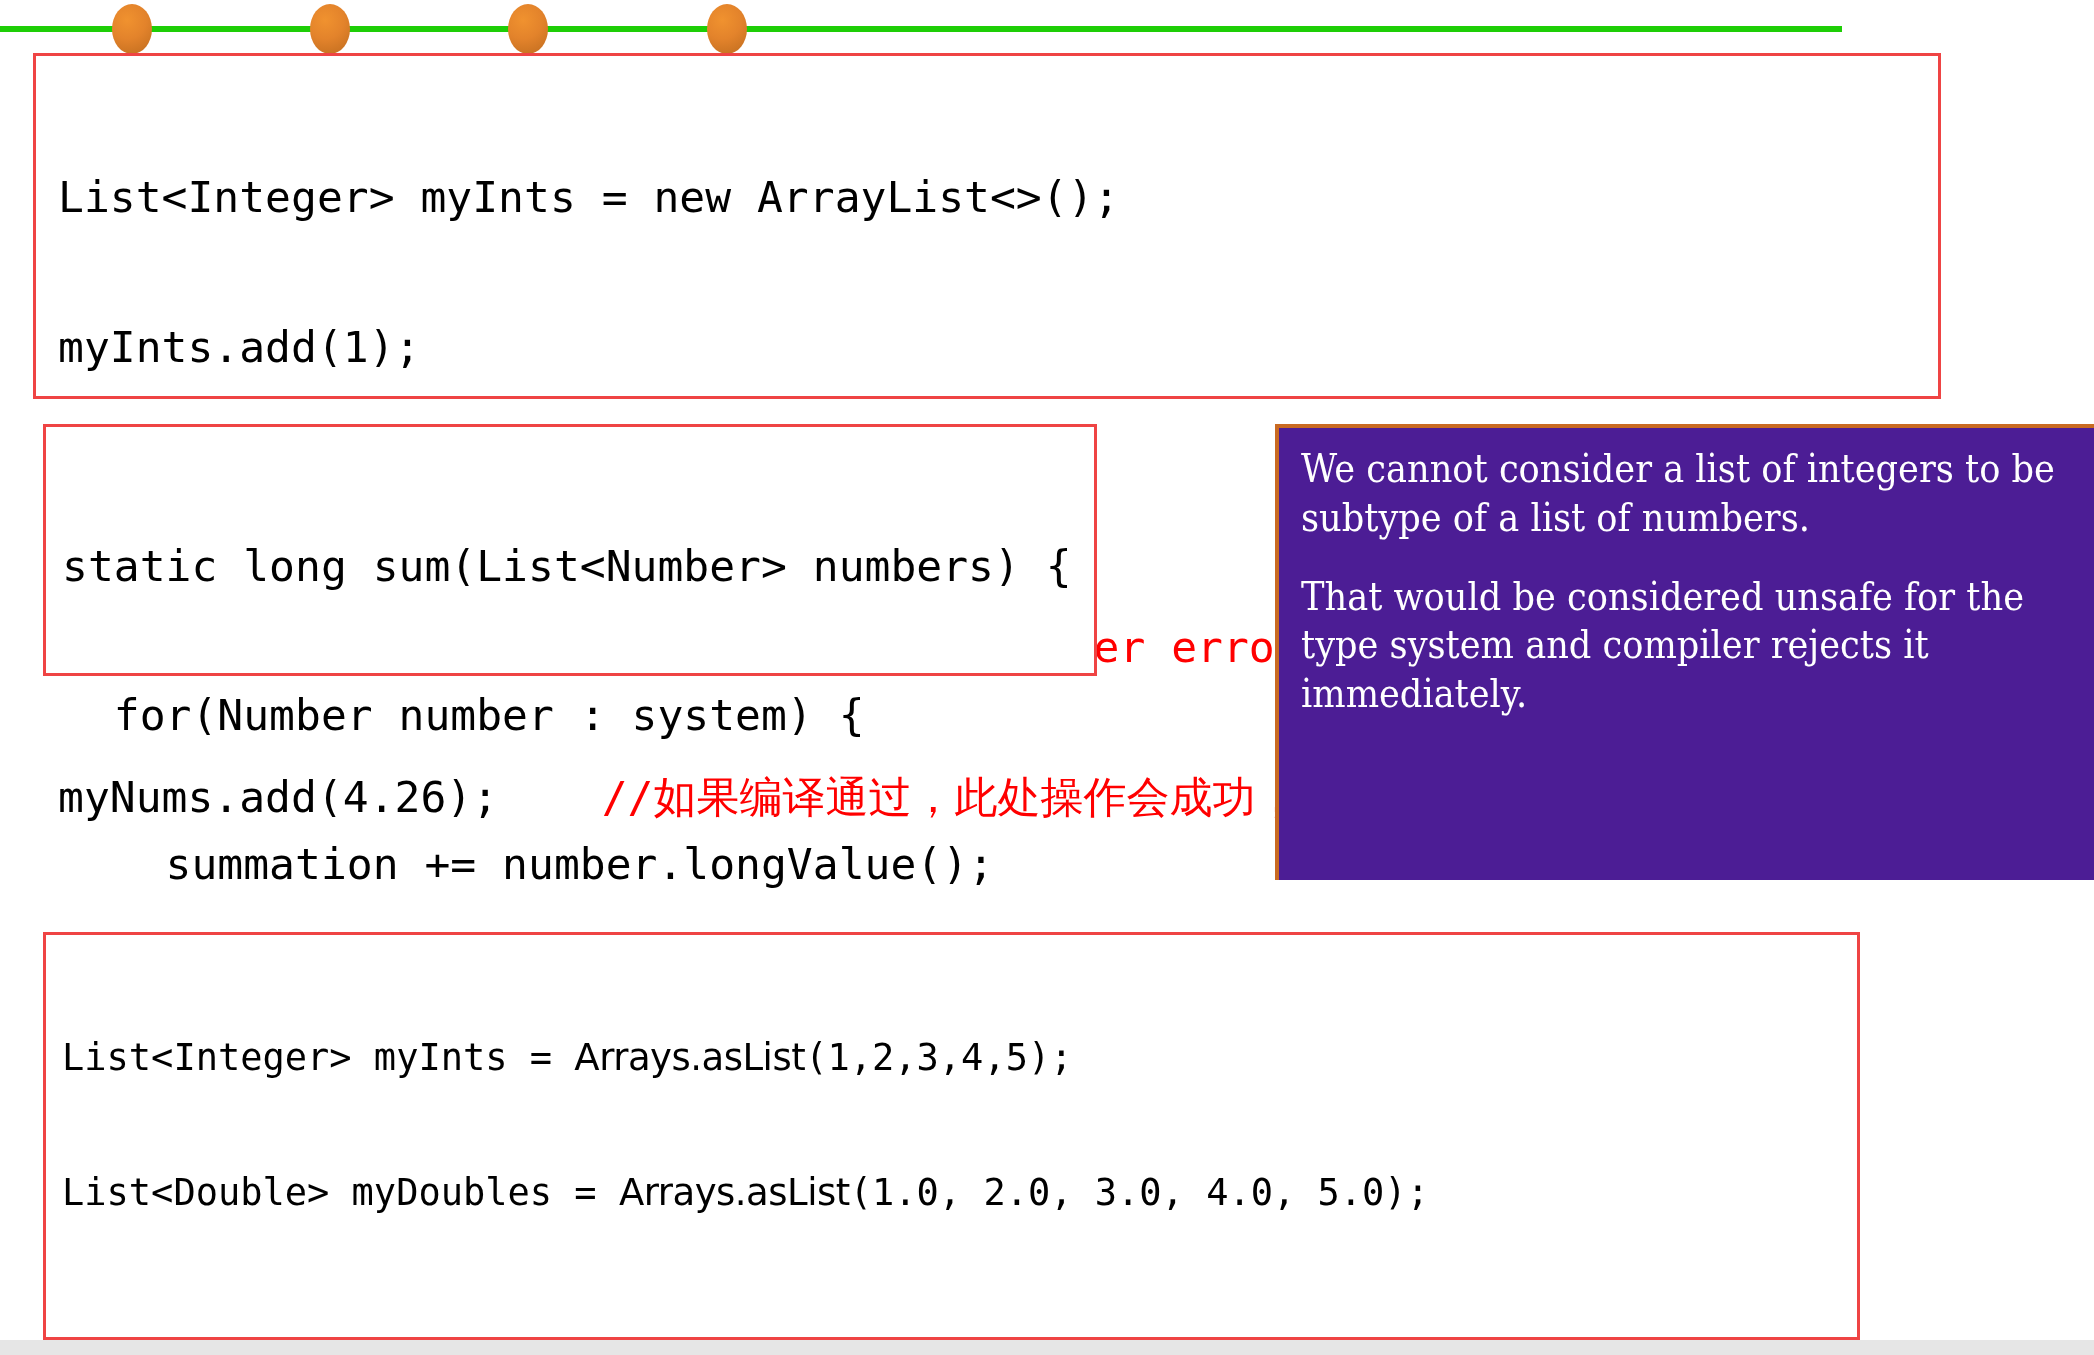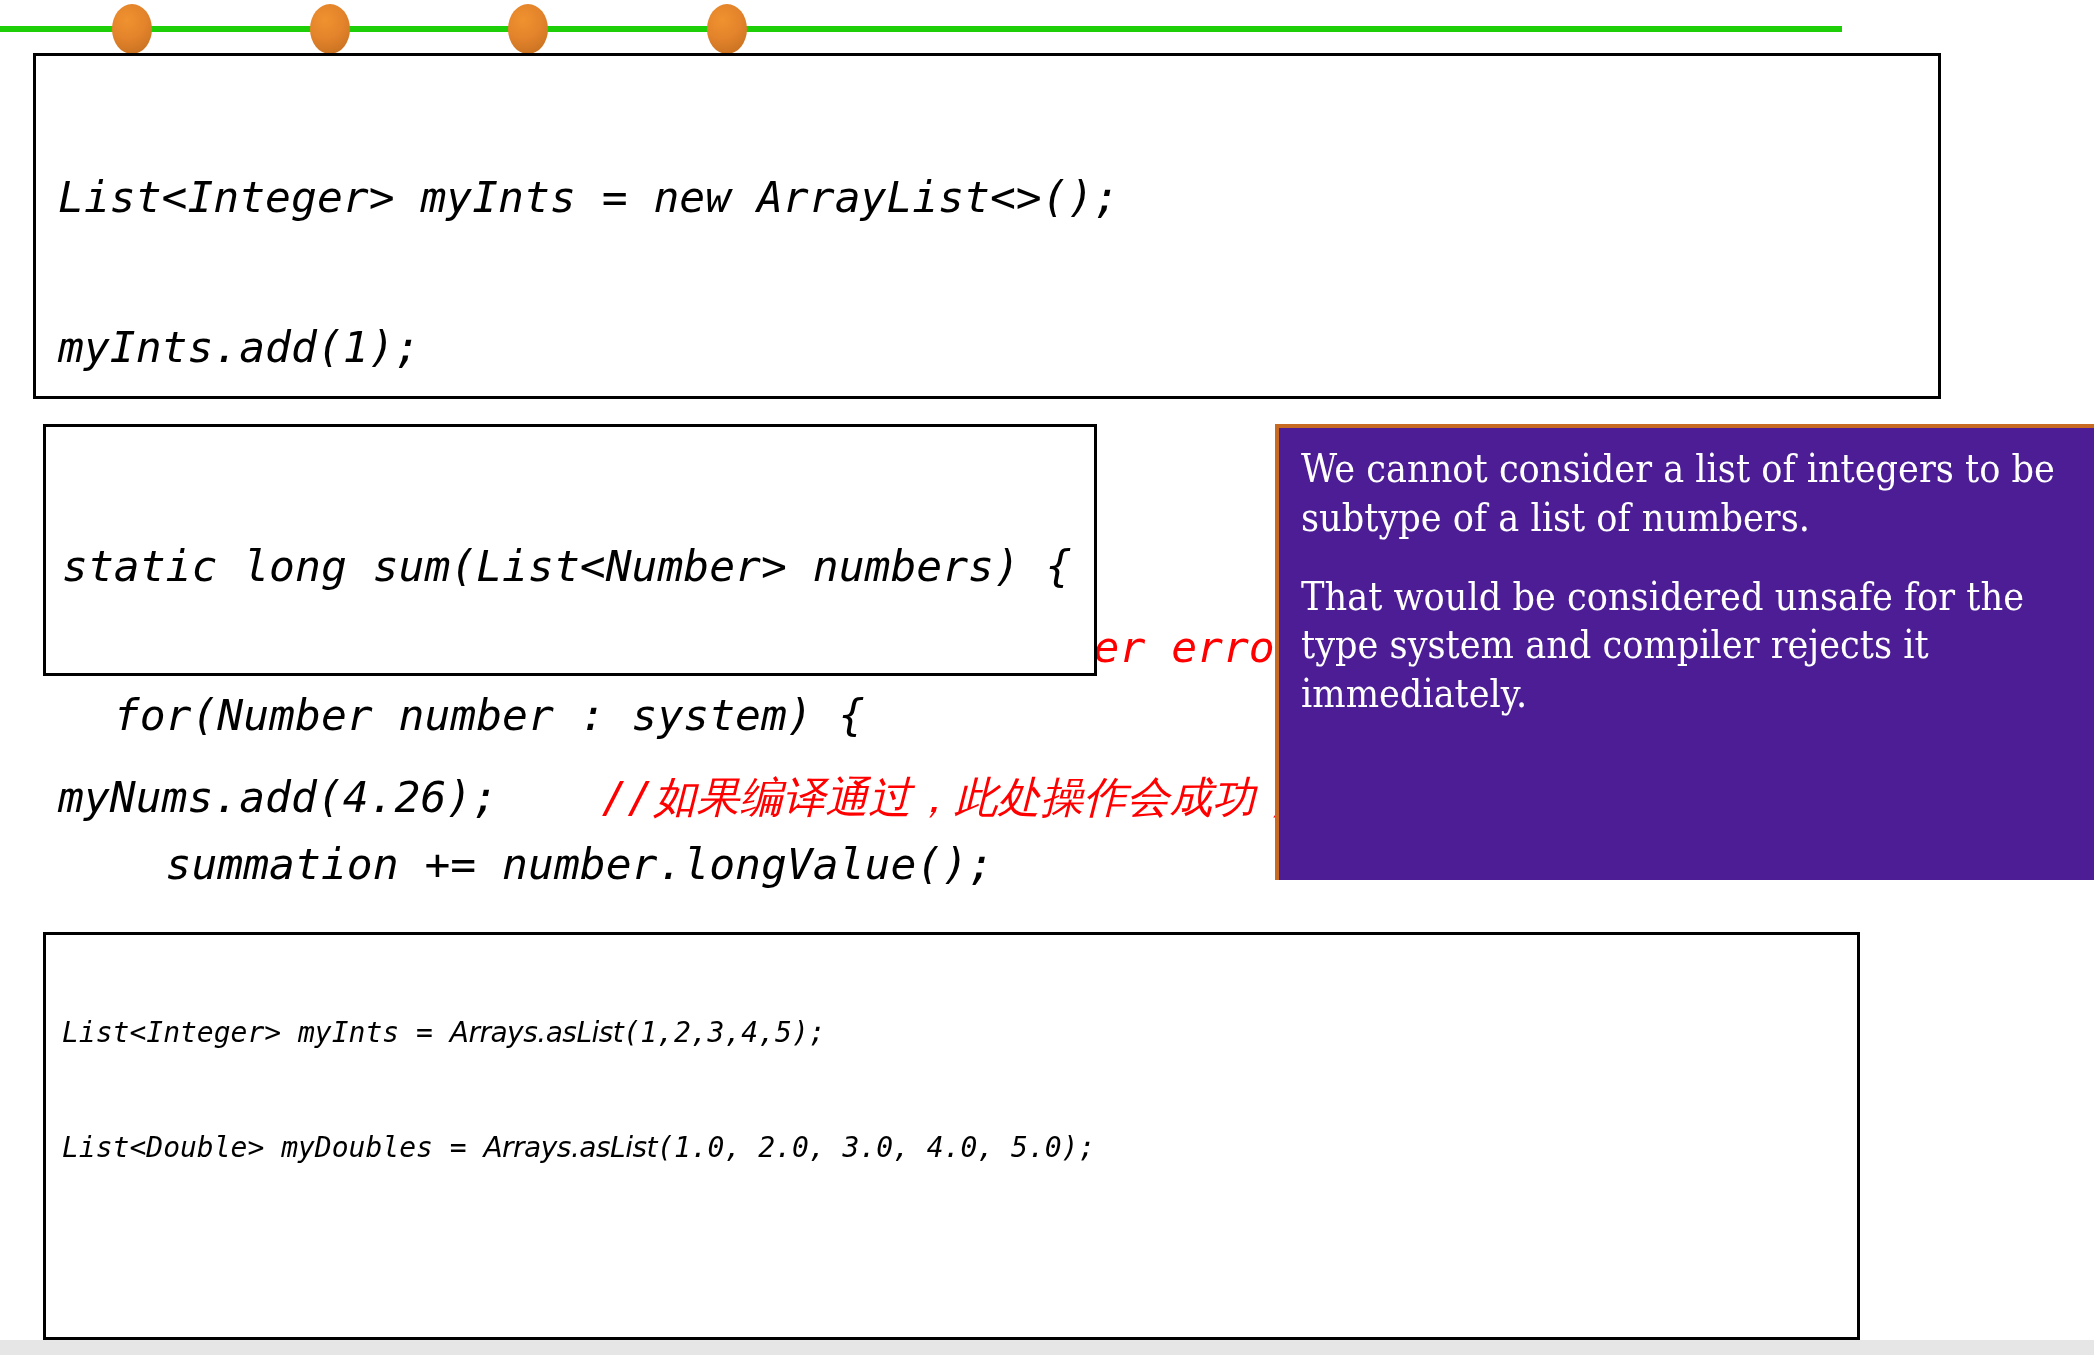--- a/index.html
+++ b/index.html
@@ -40,27 +40,26 @@
     background: radial-gradient(circle at 38% 32%, #F0922F 0%, #E3832B 45%, #BE6B1E 100%);
   }
   .decor-dot.d1 { left: 112px; }
   .decor-dot.d2 { left: 310px; }
   .decor-dot.d3 { left: 508px; }
   .decor-dot.d4 { left: 707px; }
 
   
   .code-box {
     position: absolute;
-    border: 3px solid #000000;
+    border: 3px solid #ef4444;
     background: #ffffff;
     box-sizing: border-box;
     font-family: "DejaVu Sans Mono", monospace;
     color: #000000;
     white-space: pre;
-    font-style: italic;
   }
   .code-line {
     white-space: pre;
     line-height: 1.0;
   }
   .cmt { color: #FF0000; }
   .prop { font-family: "DejaVu Sans", sans-serif; letter-spacing: -0.5px; }
 
   
   #code-box-1 {
@@ -86,21 +85,21 @@
   #code-box-2 { height: 252px; }
   #code-box-2 .code-line { height: 49px; }
 
   
   #code-box-3 {
     left: 43px;
     top: 932px;
     width: 1817px;
     height: 408px;
     padding: 18px 0 0 16px;
-    font-size: 28px;
+    font-size: 37px;
   }
   #code-box-3 .code-line { height: 49px; }
 
   
   #orange-callout {
     position: absolute;
     left: 1275px;
     top: 424px;
     width: 819px;
     height: 456px;

